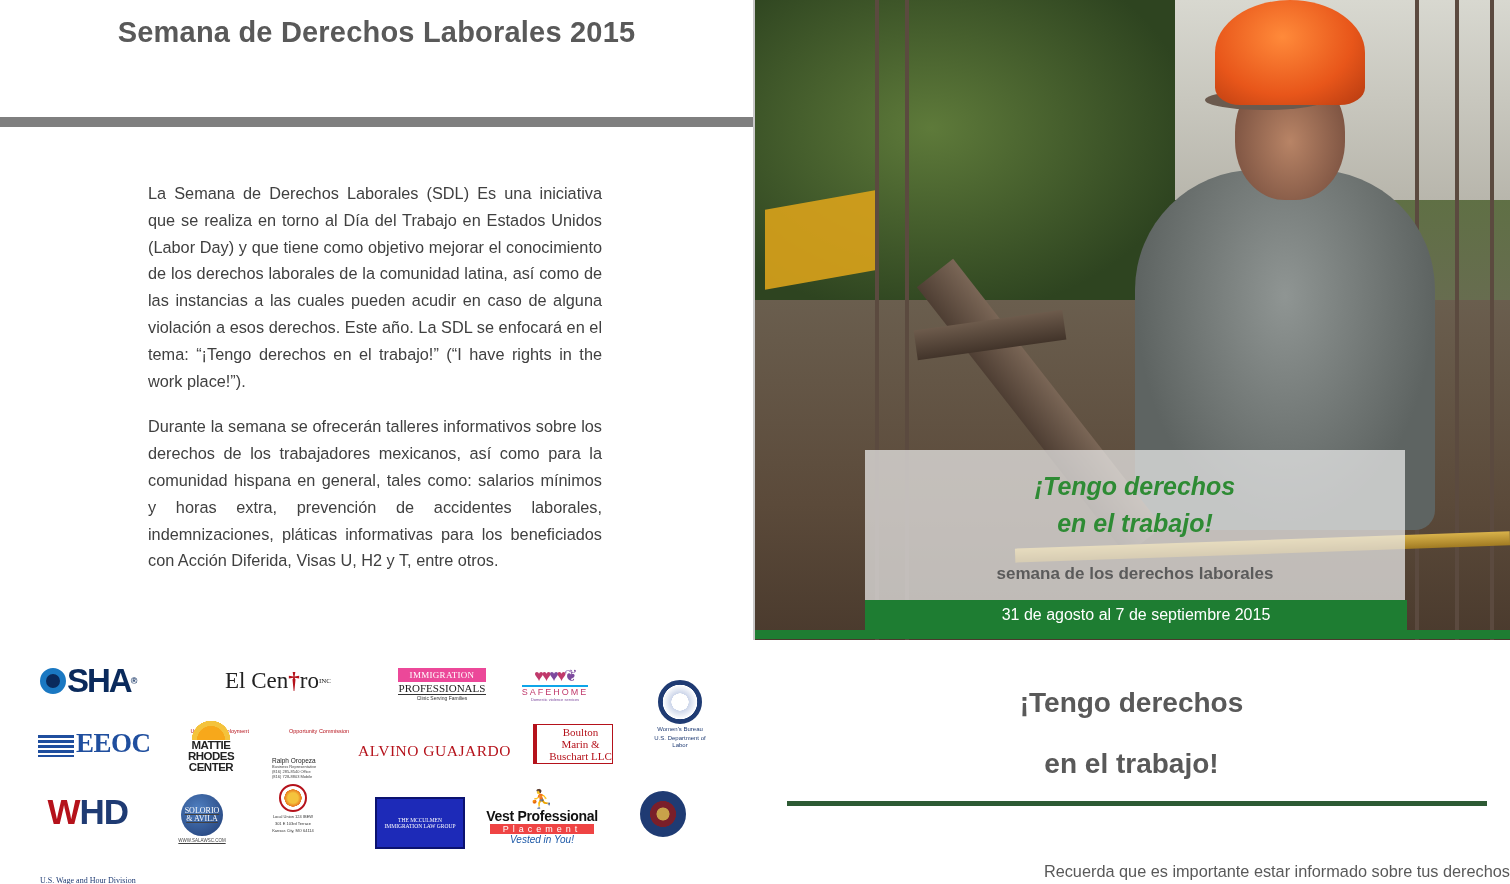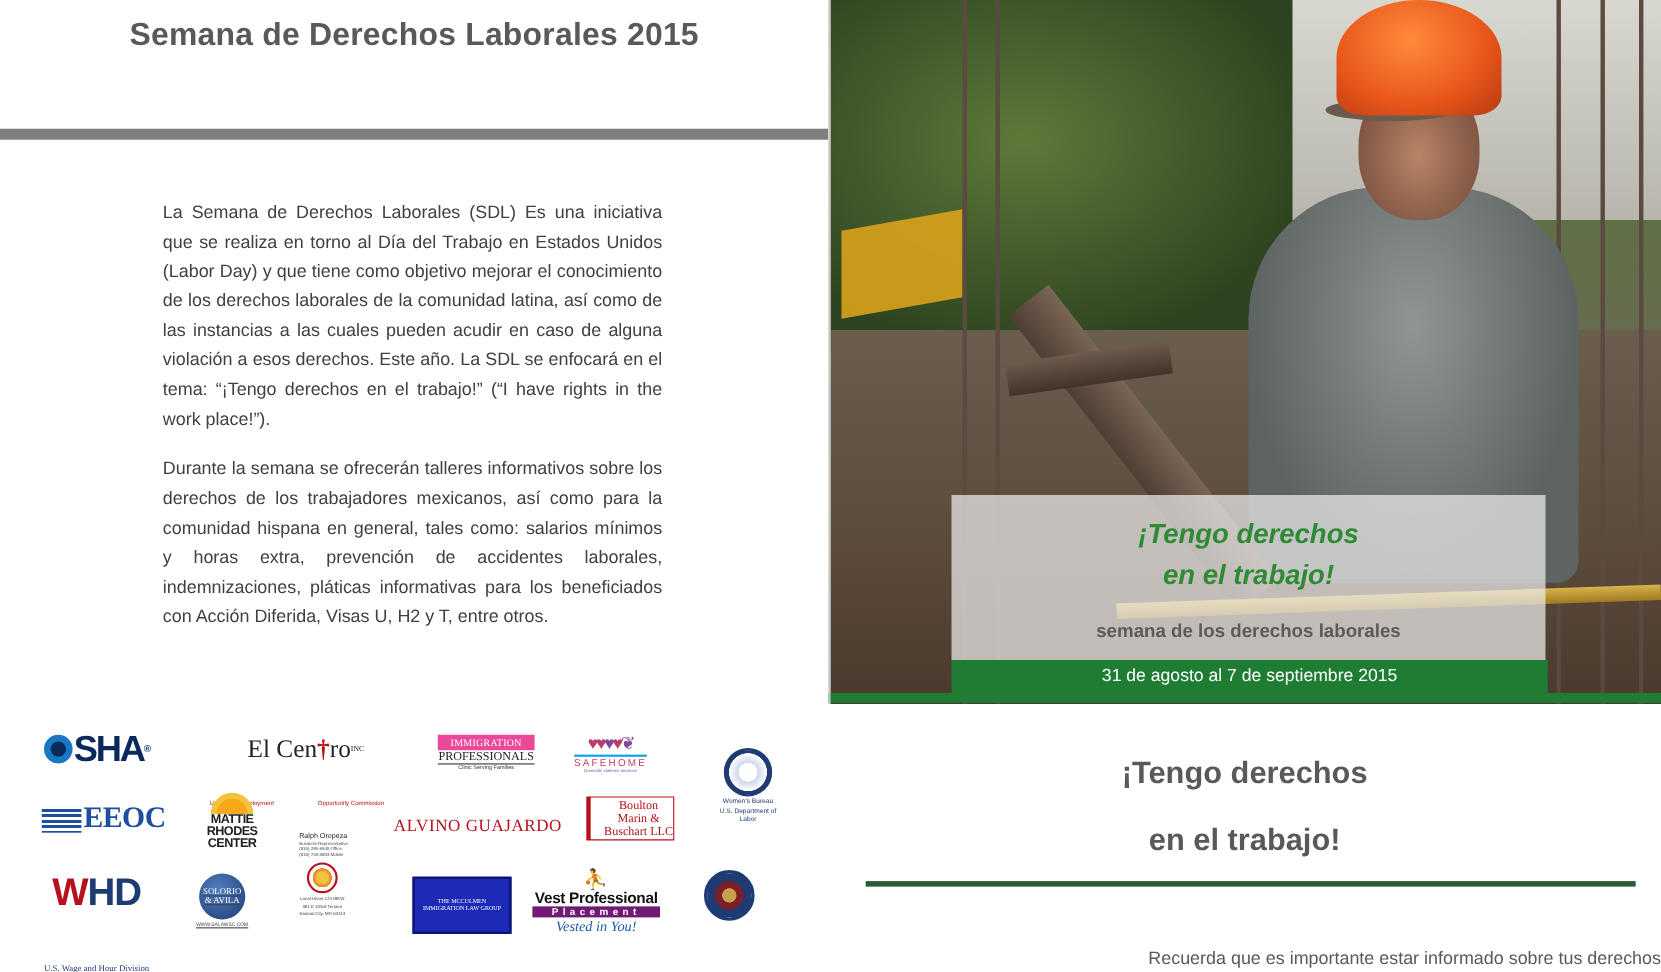--- a/index.html
+++ b/index.html
@@ -52,22 +52,22 @@
   .solorio { left: 180px; top: 794px; width: 44px; flex-direction: column; text-decoration: underline; }
   .solorio .circ { width: 42px; height: 42px; border-radius: 50%; background: radial-gradient(circle at 40% 35%, #4f7fc0, #1f3b73); color: #fff; font-family: "Liberation Serif", serif; font-size: 8px; display:flex; align-items:center; justify-content:center; line-height: 8px; }
   .solorio .cap { font-size: 4.5px; color: #444; margin-top: 2px; }
   .local { left: 270px; top: 784px; width: 46px; flex-direction: column; }
   .local .emb { width: 28px; height: 28px; border-radius: 50%; border: 2px solid #b5121b; background: radial-gradient(circle, #f4c33d 30%, #e87a1e 50%, #fff 52%); }
   .local .tiny { font-size: 4px; color: #333; line-height: 5px; margin-top: 2px; }
   .mcculmen { left: 375px; top: 797px; width: 90px; height: 52px; background: #1d2ab8; border: 2px solid #0b1270; color: #fff; flex-direction: column; font-family: "Liberation Serif", serif; font-size: 5.5px; line-height: 6px; }
   .vest { left: 484px; top: 790px; width: 116px; flex-direction: column; }
   .vest .fig { font-size: 18px; color: #222; line-height: 18px; }
   .vest .line1 { font-family: "Liberation Sans", sans-serif; font-weight: bold; font-size: 14px; color: #111; letter-spacing: -0.3px; }
-  .vest .line2 { background: #701a75; color: #fff; font-size: 9px; font-weight: bold; letter-spacing: 4px; width: 116px; }
-  .vest .line3 { font-family: Liberation Serif, serif; font-style: italic; font-size: 13px; color: #1e5aa8; }
+  .vest .line2 { background: #ef4444; color: #fff; font-size: 9px; font-weight: normal; letter-spacing: 4px; width: 104px; }
+  .vest .line3 { font-family: Liberation Sans, sans-serif; font-style: italic; font-size: 10px; color: #1e5aa8; }
   .ag { left: 638px; top: 790px; width: 50px; height: 48px; }
   .ag .seal2 { width: 46px; height: 46px; border-radius: 50%; border: 3px solid #1f3b73; background: radial-gradient(circle, #c8a24a 22%, #7a1f2a 24%, #7a1f2a 45%, #1f3b73 47%, #1f3b73 100%); }
 
   
   .right { position: absolute; left: 753px; top: 0; width: 757px; height: 884px; background: #fff; }
   .photo { position: absolute; left: 2px; top: 0; width: 755px; height: 640px; overflow: hidden;
     background:
       radial-gradient(ellipse 160px 100px at 1080px 40px, rgba(240,240,235,0.9), transparent 70%),
       radial-gradient(ellipse 140px 200px at 300px 100px, #3d5a2a, transparent 70%),
       linear-gradient(180deg, #4a6433 0%, #5f7044 30%, #6b6b55 55%, #5a5045 100%);

